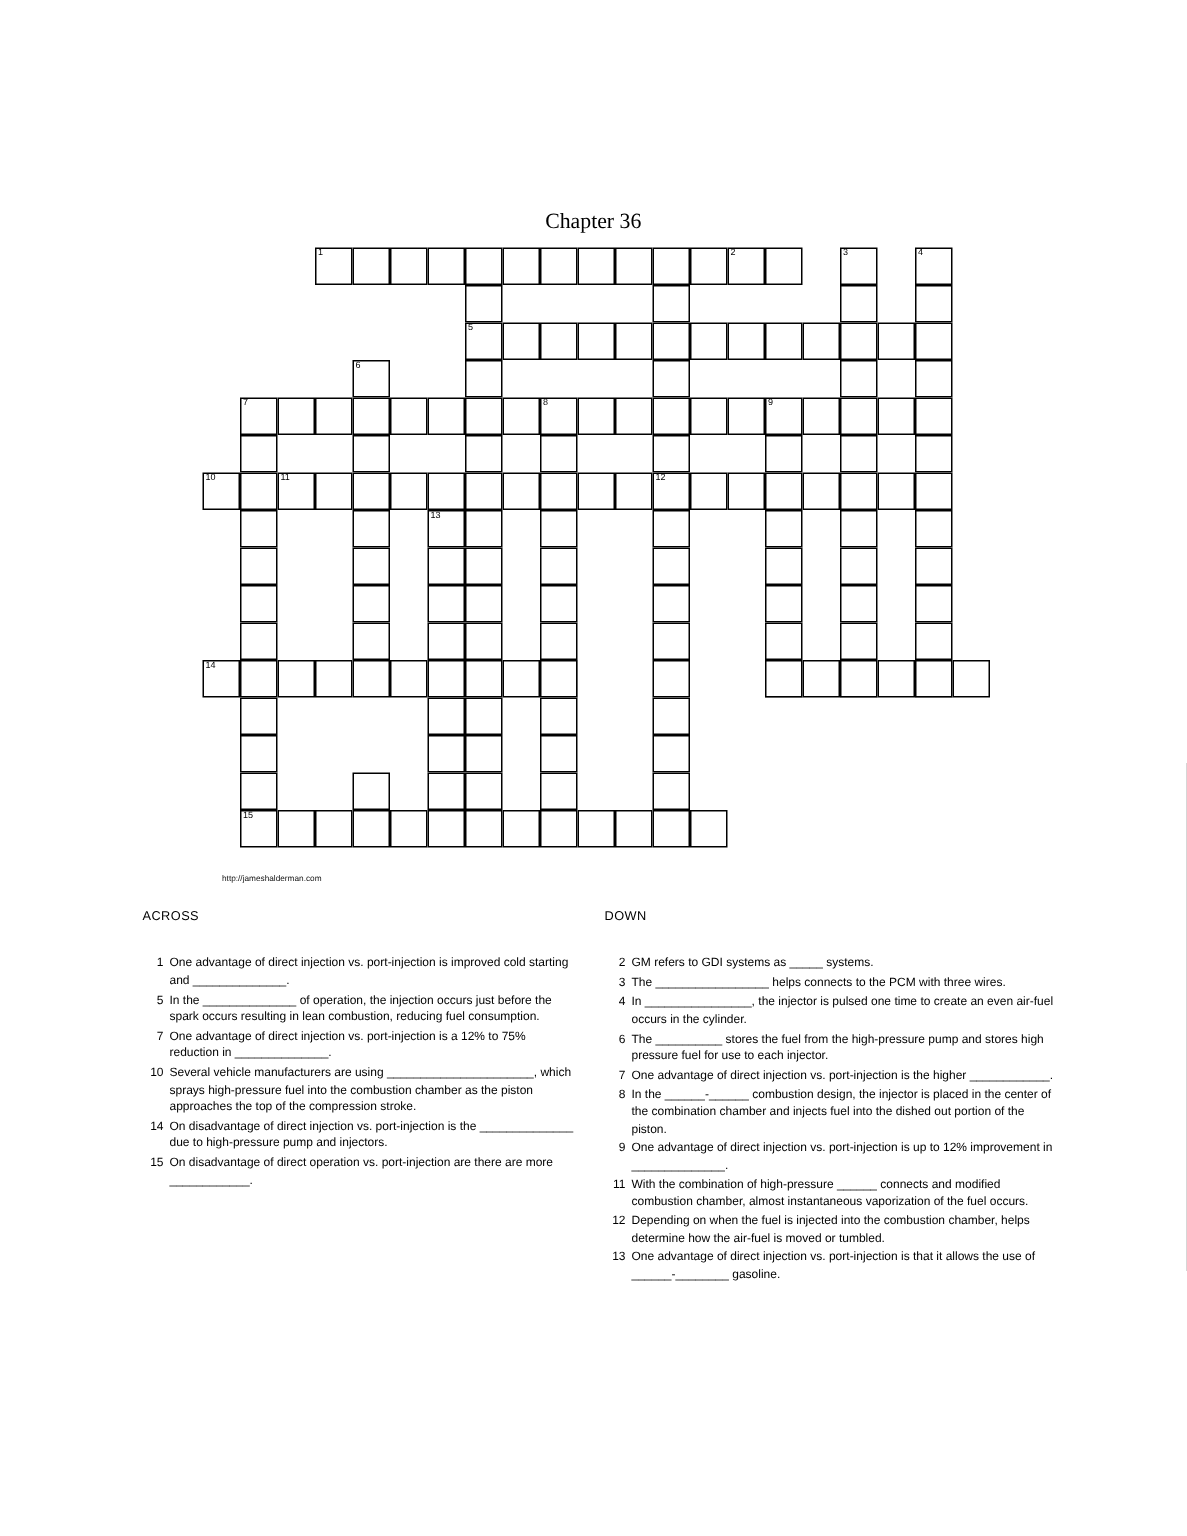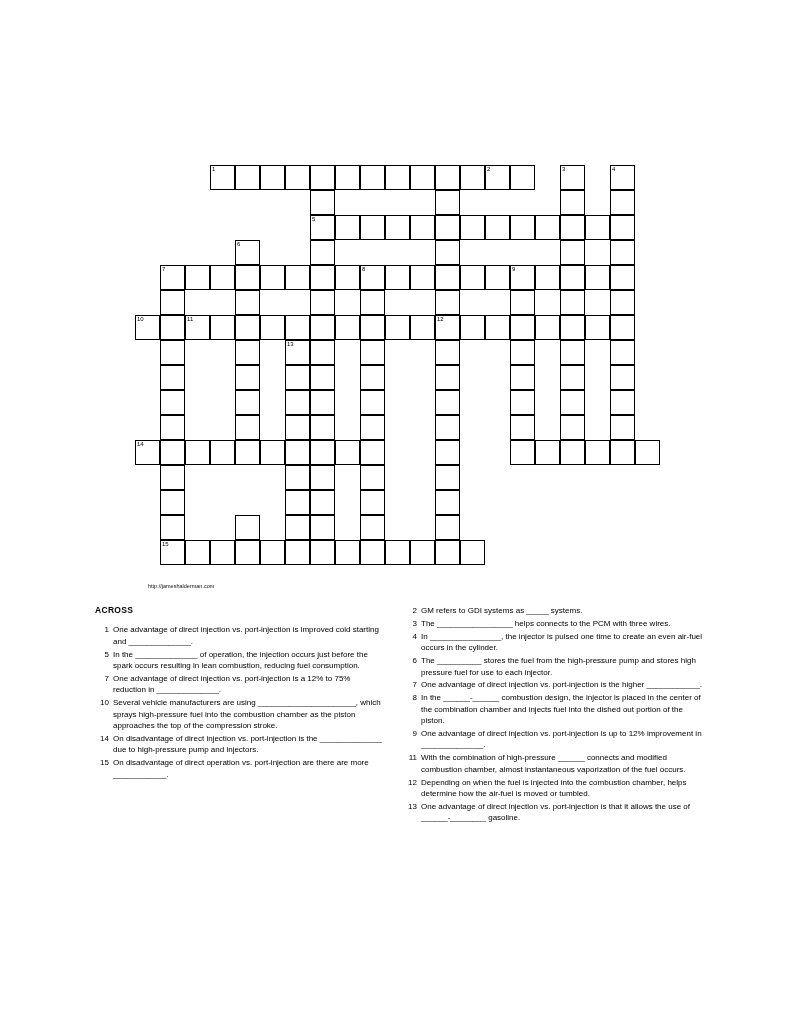--- a/index.html
+++ b/index.html
@@ -67,24 +67,24 @@
     color: #111;
   }
   .clue-col {
     position: absolute;
     font-size: 8px;
     line-height: 11.4px;
   }
   .col-across { left: 95px; top: 605px; width: 290px; }
   .col-down { left: 403px; top: 605px; width: 300px; }
   .col-head {
-    font-weight: bold;
+    font-weight: normal;
     font-size: 8.5px;
     letter-spacing: 0.3px;
-    margin-bottom: 8px;
+    margin-bottom: 20px;
   }
   .clue {
     position: relative;
     padding-left: 18px;
     margin-bottom: 1.5px;
   }
   .clue .cnum {
     position: absolute;
     left: 0;
     top: 0;
@@ -92,20 +92,21 @@
     text-align: right;
     font-size: 8px;
   }
   .clue .ctext { display: block; }
 </style>
 </head>
 <body>
 
 <div class="page">
 
+  <div class="subtitle">Chapter 36</div>
 
   <div class="grid-wrap" id="grid">
       <div class="cell" style="left: 210px; top: 5px; width: 25px; height: 25px;">
         <span class="num">1</span>
       </div>
       <div class="cell" style="left: 235px; top: 5px; width: 25px; height: 25px;"></div>
       <div class="cell" style="left: 260px; top: 5px; width: 25px; height: 25px;"></div>
       <div class="cell" style="left: 285px; top: 5px; width: 25px; height: 25px;"></div>
       <div class="cell" style="left: 310px; top: 5px; width: 25px; height: 25px;"></div>
       <div class="cell" style="left: 335px; top: 5px; width: 25px; height: 25px;"></div>
@@ -332,20 +333,21 @@
           <span class="ctext">On disadvantage of direct injection vs. port-injection is the ______________ due to high-pressure pump and injectors.</span>
         </div>
         <div class="clue">
           <span class="cnum">15</span>
           <span class="ctext">On disadvantage of direct operation vs. port-injection are there are more ____________.</span>
         </div>
       </div>
   </div>
 
   <div class="clue-col col-down">
+    <div class="col-head">DOWN</div>
     <div id="down-list">
         <div class="clue">
           <span class="cnum">2</span>
           <span class="ctext">GM refers to GDI systems as _____ systems.</span>
         </div>
         <div class="clue">
           <span class="cnum">3</span>
           <span class="ctext">The _________________ helps connects to the PCM with three wires.</span>
         </div>
         <div class="clue">

